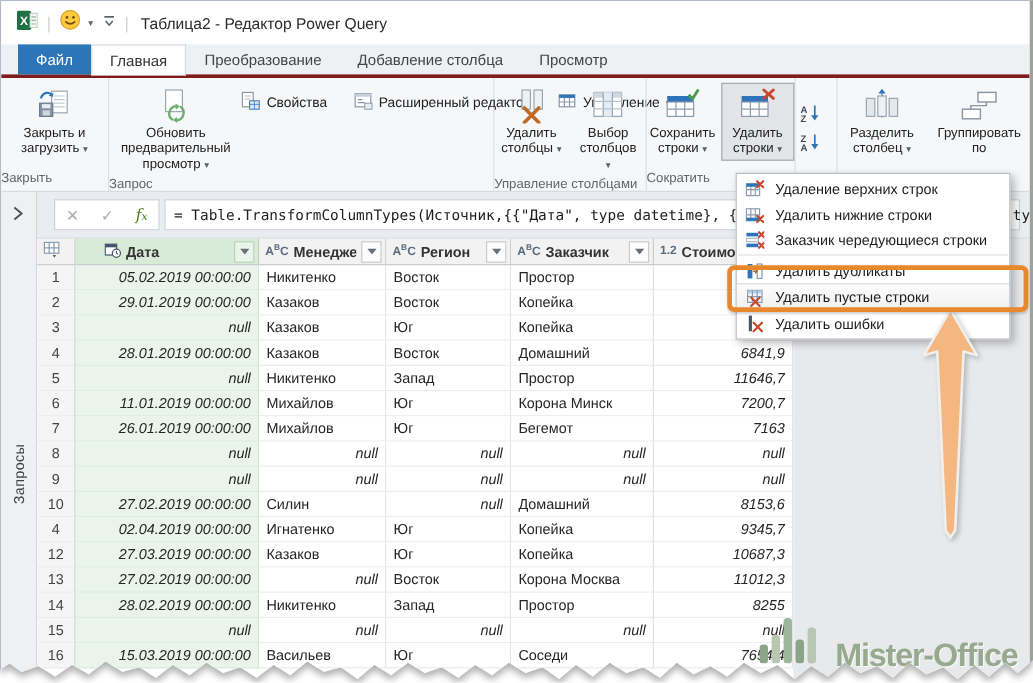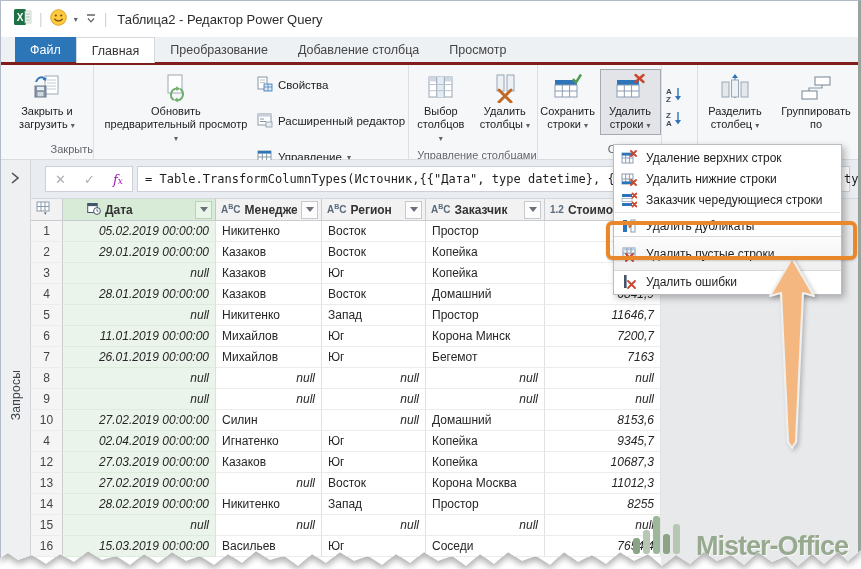--- a/index.html
+++ b/index.html
@@ -14,33 +14,33 @@
   .caret{font-size:8px;color:#5d6166;}
   
   .tabstrip{position:absolute;left:0;top:36px;right:0;height:28px;background:#eef1f4;border-bottom:3px solid #7f1d1d;display:flex;align-items:stretch;padding-left:14px;box-sizing:border-box;}
   .tab{padding:0 15px;display:flex;align-items:center;font-size:12.5px;color:#444;cursor:pointer;white-space:nowrap;}
   .tab.file{background:#2c76b8;color:#fff;}
   .tab.active{background:#fff;border:1px solid #d5d9de;border-bottom:none;margin-bottom:-1px;color:#333;}
   
   .ribbon{position:absolute;left:0;top:64px;right:0;height:95px;background:#f6f7f9;border-bottom:1px solid #d8dbe0;display:flex;box-sizing:border-box;}
   .rgroup{position:relative;border-right:1px solid #dcdfe3;display:flex;flex-direction:column;box-sizing:border-box;}
   .rbody{flex:1;display:flex;justify-content:center;align-items:flex-start;padding-top:4px;gap:2px;}
-  .rlabel{height:17px;text-align:right;font-size:11px;color:#62666b;line-height:15px;white-space:nowrap;overflow:hidden;}
+  .rlabel{height:17px;text-align:left;font-size:11px;color:#62666b;line-height:15px;white-space:nowrap;overflow:hidden;}
   .bigbtn{display:flex;flex-direction:column;align-items:center;background:transparent;border:1px solid transparent;font-family:inherit;font-size:11px;color:#222;line-height:13px;padding:2px 3px;cursor:pointer;text-align:center;}
   .bigbtn .bicon{height:32px;display:flex;align-items:center;justify-content:center;margin-bottom:1px;}
   .bigbtn.pressed{background:#e2e4e8;border-color:#a3aab3;}
-  .smallstack{display:flex;flex-direction:column;gap:16px;padding-top:6px;align-items:flex-start;}
+  .smallstack{display:flex;flex-direction:row;gap:16px;padding-top:6px;align-items:flex-start;}
   .smallbtn{display:flex;align-items:center;gap:5px;font-size:11.5px;color:#222;background:none;border:none;font-family:inherit;padding:1px 3px;cursor:pointer;white-space:nowrap;}
   .sortstack{display:flex;flex-direction:column;gap:3px;padding-top:8px;}
   .sortbtn{background:none;border:none;padding:1px 2px;cursor:pointer;}
   
   .formula-row{position:absolute;left:0;top:159px;right:0;height:39px;background:#e9edf1;border-bottom:1px solid #d4d8dc;box-sizing:border-box;}
   .fxbox{position:absolute;left:44px;top:6px;width:88px;height:26px;background:#fff;border:1px solid #ccd1d7;display:flex;align-items:center;justify-content:space-around;box-sizing:border-box;}
   .fxbtn{color:#a9adb2;font-size:13px;cursor:pointer;}
-  .fxbtn.fx{color:#a21caf;font-style:italic;font-family:"DejaVu Serif",serif;}
+  .fxbtn.fx{color:#4d7c0f;font-style:italic;font-family:"DejaVu Serif",serif;}
   .fxbtn.fx .sub{font-size:9px;}
   .finput{position:absolute;left:136px;top:6px;right:8px;height:26px;background:#fff;border:1px solid #ccd1d7;font-family:"DejaVu Sans Mono",monospace;font-size:12px;line-height:24px;padding:0 7px;white-space:nowrap;overflow:hidden;color:#1e1e1e;box-sizing:border-box;}
   .formula-overflow{position:absolute;left:843px;top:166px;font-family:"DejaVu Sans Mono",monospace;font-size:12px;line-height:24px;color:#1e1e1e;z-index:40;}
   
   .rail{position:absolute;left:0;top:159px;width:30px;bottom:0;background:#eef0f2;border-right:1px solid #d3d6da;box-sizing:border-box;}
   .rail-chevron{position:absolute;left:9px;top:11px;cursor:pointer;}
   .rail-label{position:absolute;left:15px;top:235px;transform:translate(-50%,-50%) rotate(-90deg);white-space:nowrap;font-size:12px;color:#3e4247;letter-spacing:.3px;}
   
   .canvas-gray{position:absolute;left:660px;top:198px;right:0;bottom:0;background:#e8e9eb;}
   .pqtable{position:absolute;left:30px;top:198px;width:630px;display:grid;grid-template-columns:32px 153px 106px 104px 119px 116px;background:#fff;z-index:2;}
@@ -52,21 +52,21 @@
   .badge{font-size:10px;color:#5a6b7d;font-weight:bold;white-space:nowrap;flex:none;}
   .badge sup{font-size:7px;}
   .cell{height:21px;box-sizing:border-box;border-right:1px solid #e2e2e2;border-bottom:1px solid #ececec;font-size:12px;color:#262626;padding:0 6px;display:flex;align-items:center;white-space:nowrap;overflow:hidden;background:#fff;cursor:default;}
   .cell.greenbg{background:#eaf4ea;border-right-color:#d6e6d6;border-bottom-color:#ddecdd;}
   .cell.rownum{background:#f5f5f5;border-right:1px solid #c9cdd1;color:#444;justify-content:center;padding:0;}
   .cell.vnum,.cell.vnull{justify-content:flex-end;font-style:italic;}
   
   .menu{position:absolute;left:612px;top:143px;width:229px;background:#fff;border:1px solid #b9bdc1;box-shadow:3px 3px 7px rgba(0,0,0,.28);z-index:50;padding:2px 0;box-sizing:border-box;}
   .mitem{display:flex;align-items:center;height:21px;padding-left:5px;gap:8px;font-size:12px;color:#1f1f1f;cursor:pointer;}
   .mitem .micon{width:19px;display:flex;justify-content:center;flex:none;}
-  .mitem.hl{background:linear-gradient(#fdfdfd,#efefef);border-top:1px solid #d9d9d9;border-bottom:1px solid #d9d9d9;height:35px;box-sizing:border-box;}
+  .mitem.hl{background:linear-gradient(#fdfdfd,#efefef);border-top:1px solid #d9d9d9;border-bottom:1px solid #d9d9d9;height:23px;box-sizing:border-box;}
   .msep{height:1px;background:#e2e2e2;margin:2px 1px;}
   .menu-ring{position:absolute;left:605px;top:220px;width:243px;height:31px;border:4px solid #e8882b;border-radius:6px;z-index:60;pointer-events:none;box-shadow:0 1px 2px rgba(0,0,0,.18);}
   .arrow{position:absolute;left:764px;top:255px;z-index:55;filter:drop-shadow(2px 2px 2px rgba(0,0,0,.22));}
   
   .watermark{position:absolute;right:10px;bottom:10px;display:flex;align-items:flex-end;gap:7px;z-index:5;justify-content:center;}
   .wm-text{font-size:27px;font-weight:bold;color:#97a98f;letter-spacing:-1px;line-height:24px;text-shadow:1px 1px 0 rgba(255,255,255,.7);}
 </style>
 </head>
 <body>
 
@@ -181,40 +181,40 @@
         </div>
       </div>
       <div class="rlabel">Запрос</div>
     </div>
 
     <div class="rgroup" style="width:134px;">
       <div class="rbody">
         <button class="bigbtn" style="width:62px;">
           <span class="bicon">
                 <svg width="30" height="30" viewBox="0 0 30 30">
+                  <rect x="7" y="2" width="7" height="16" fill="#eef1f4" stroke="#98a6b5"></rect>
+                  <rect x="17" y="2" width="7" height="16" fill="#eef1f4" stroke="#98a6b5"></rect>
+                  <path d="M9 17 L21 29 M21 17 L9 29" stroke="#c06a28" stroke-width="3" stroke-linecap="round"></path>
+                </svg>
+              </span>
+          <span class="blabel"><span>Удалить столбцы</span> <span class="caret">▾</span></span>
+        </button>
+        <button class="bigbtn" style="width:62px;">
+          <span class="bicon">
+                <svg width="30" height="30" viewBox="0 0 30 30">
                   <rect x="3" y="4" width="23" height="20" fill="#fff" stroke="#98a6b5"></rect>
                   <rect x="3" y="4" width="23" height="4.5" fill="#cfd8e2"></rect>
                   <rect x="10.7" y="4" width="7.6" height="20" fill="#e3ebf3"></rect>
                   <line x1="10.7" y1="4" x2="10.7" y2="24" stroke="#98a6b5"></line>
                   <line x1="18.3" y1="4" x2="18.3" y2="24" stroke="#98a6b5"></line>
                   <line x1="3" y1="11.5" x2="26" y2="11.5" stroke="#b9c3cd"></line>
                   <line x1="3" y1="17.7" x2="26" y2="17.7" stroke="#b9c3cd"></line>
                 </svg>
               </span>
           <span class="blabel"><span>Выбор столбцов</span> <span class="caret">▾</span></span>
-        </button>
-        <button class="bigbtn" style="width:62px;">
-          <span class="bicon">
-                <svg width="30" height="30" viewBox="0 0 30 30">
-                  <rect x="7" y="2" width="7" height="16" fill="#eef1f4" stroke="#98a6b5"></rect>
-                  <rect x="17" y="2" width="7" height="16" fill="#eef1f4" stroke="#98a6b5"></rect>
-                  <path d="M9 17 L21 29 M21 17 L9 29" stroke="#c06a28" stroke-width="3" stroke-linecap="round"></path>
-                </svg>
-              </span>
-          <span class="blabel"><span>Удалить столбцы</span> <span class="caret">▾</span></span>
         </button>
       </div>
       <div class="rlabel">Управление столбцами</div>
     </div>
 
     <div class="rgroup" style="width:124px;">
       <div class="rbody">
         <button class="bigbtn" style="width:60px;">
           <span class="bicon">
                 <svg width="32" height="30" viewBox="0 0 32 30">

